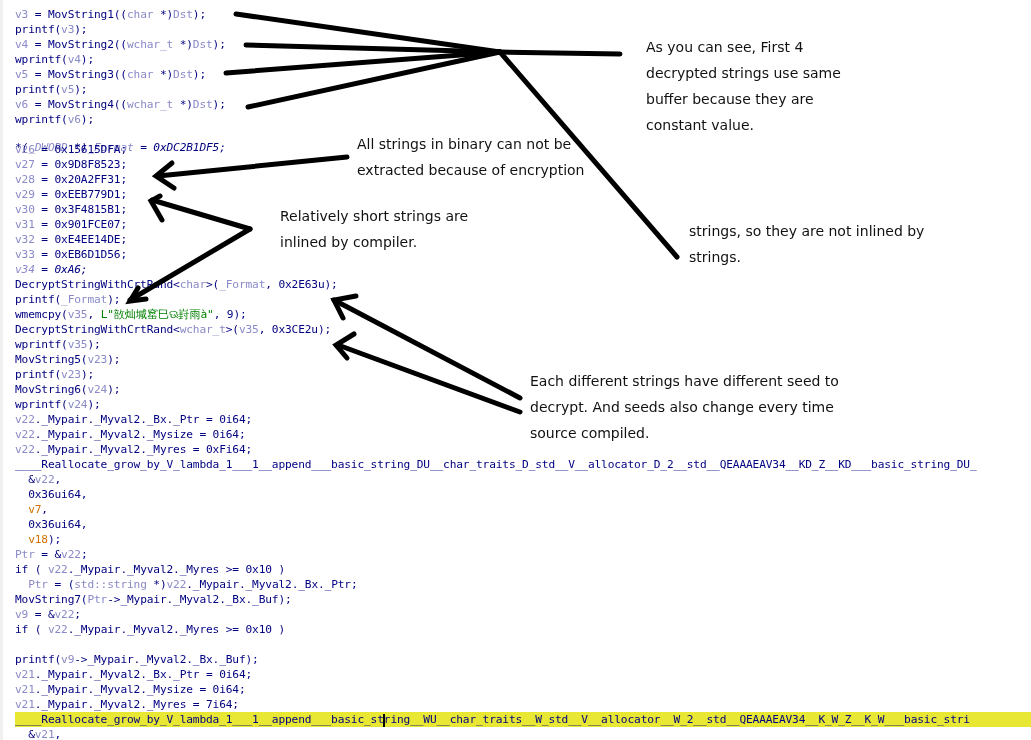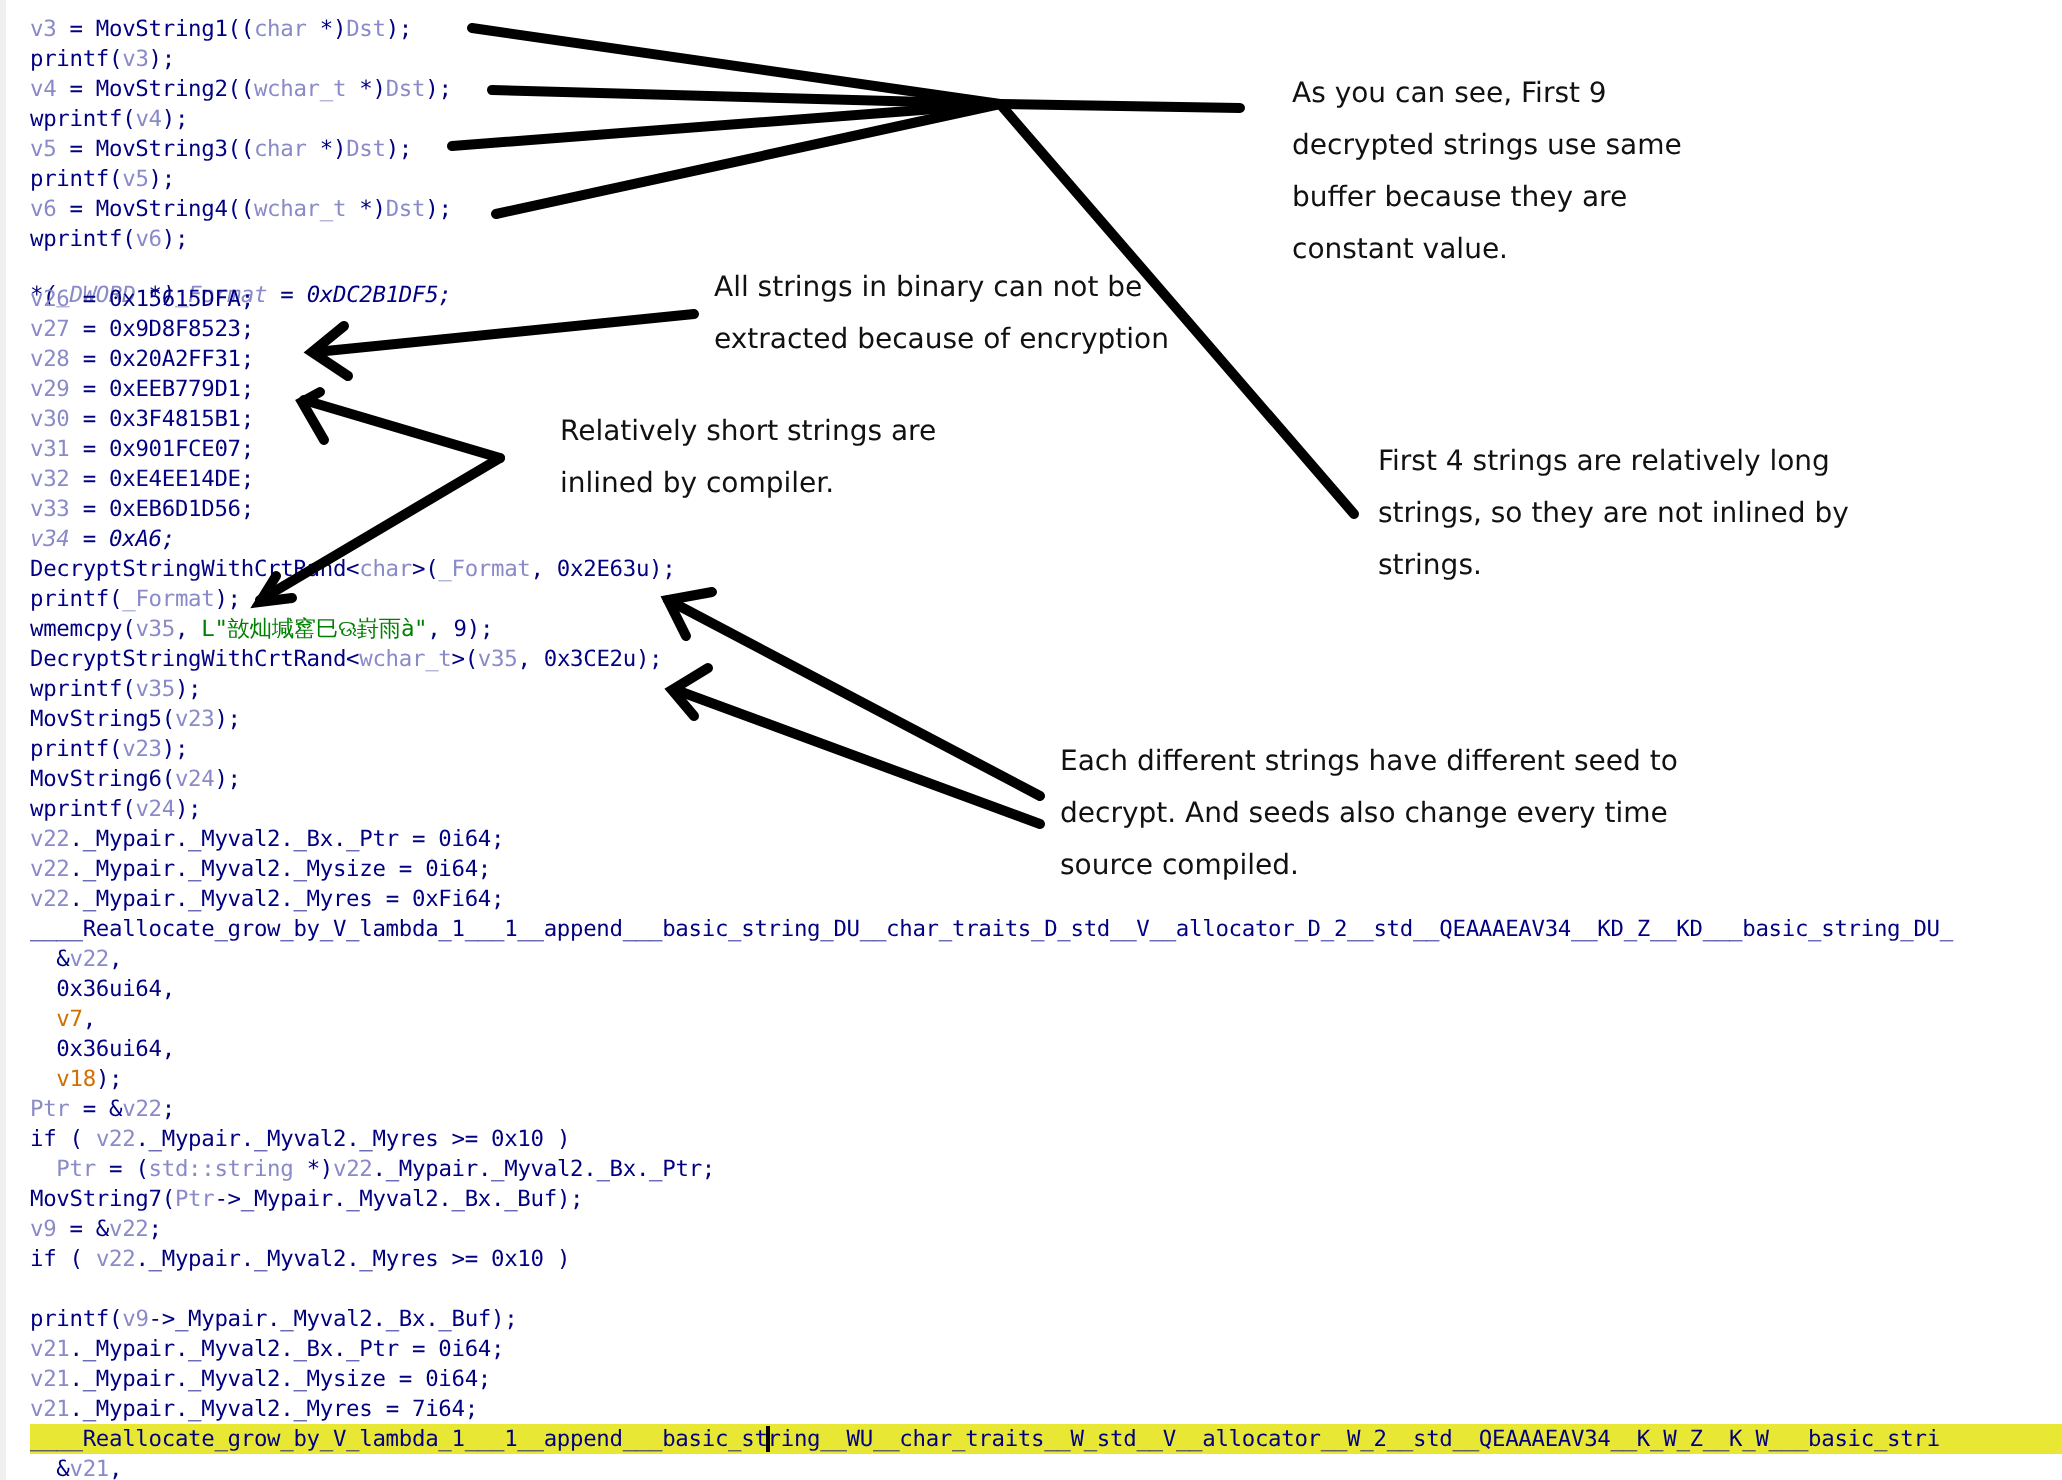--- a/index.html
+++ b/index.html
@@ -106,18 +106,18 @@
     <polyline points="138,288 130,301 146,299"></polyline>
 
     <line x1="520" y1="398" x2="334" y2="300"></line>
     <polyline points="356,296 334,300 343,318"></polyline>
     <line x1="520" y1="412" x2="338" y2="345"></line>
     <polyline points="354,334 336,345 347,358"></polyline>
   </g>
 </svg>
 
 <div id="annots">
-    <div class="annot" style="left: 646px; top: 34px;"><div>As you can see, First 9</div><div>decrypted strings use same</div><div>buffer because they are</div><div>constant value.</div></div>
+    <div class="annot" style="left: 646px; top: 34px;"><div>As you can see, First 4</div><div>decrypted strings use same</div><div>buffer because they are</div><div>constant value.</div></div>
     <div class="annot" style="left: 357px; top: 131px;"><div>All strings in binary can not be</div><div>extracted because of encryption</div></div>
     <div class="annot" style="left: 280px; top: 203px;"><div>Relatively short strings are</div><div>inlined by compiler.</div></div>
-    <div class="annot" style="left: 689px; top: 218px;"><div>First 4 strings are relatively long</div><div>strings, so they are not inlined by</div><div>strings.</div></div>
+    <div class="annot" style="left: 689px; top: 218px;"><div>strings, so they are not inlined by</div><div>strings.</div></div>
     <div class="annot" style="left: 530px; top: 368px;"><div>Each different strings have different seed to</div><div>decrypt. And seeds also change every time</div><div>source compiled.</div></div>
   </div>
 
 </body></html>

